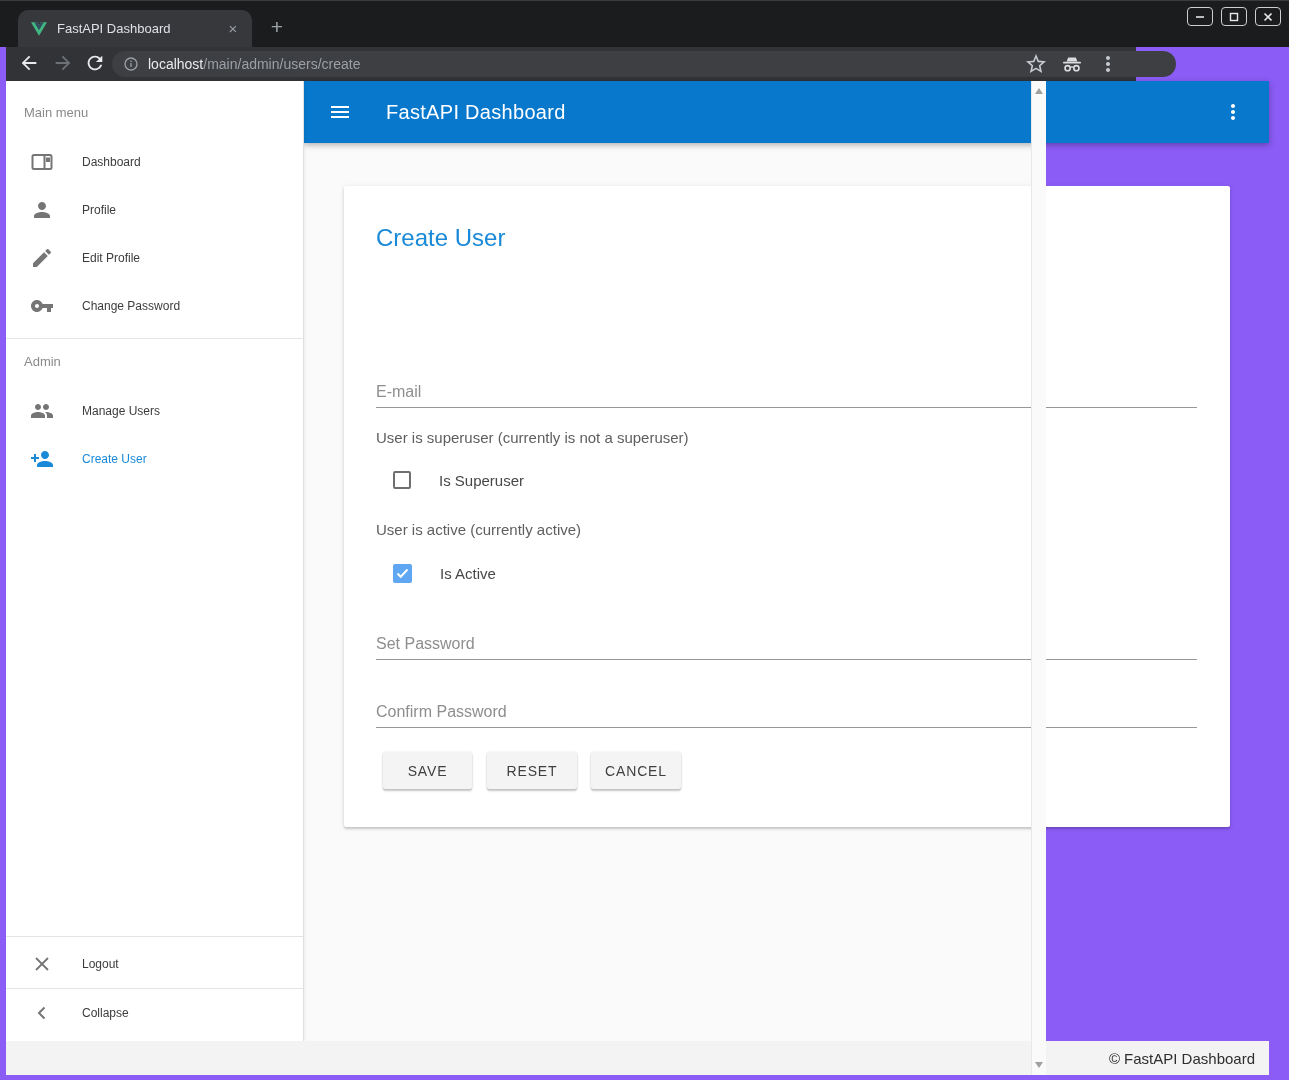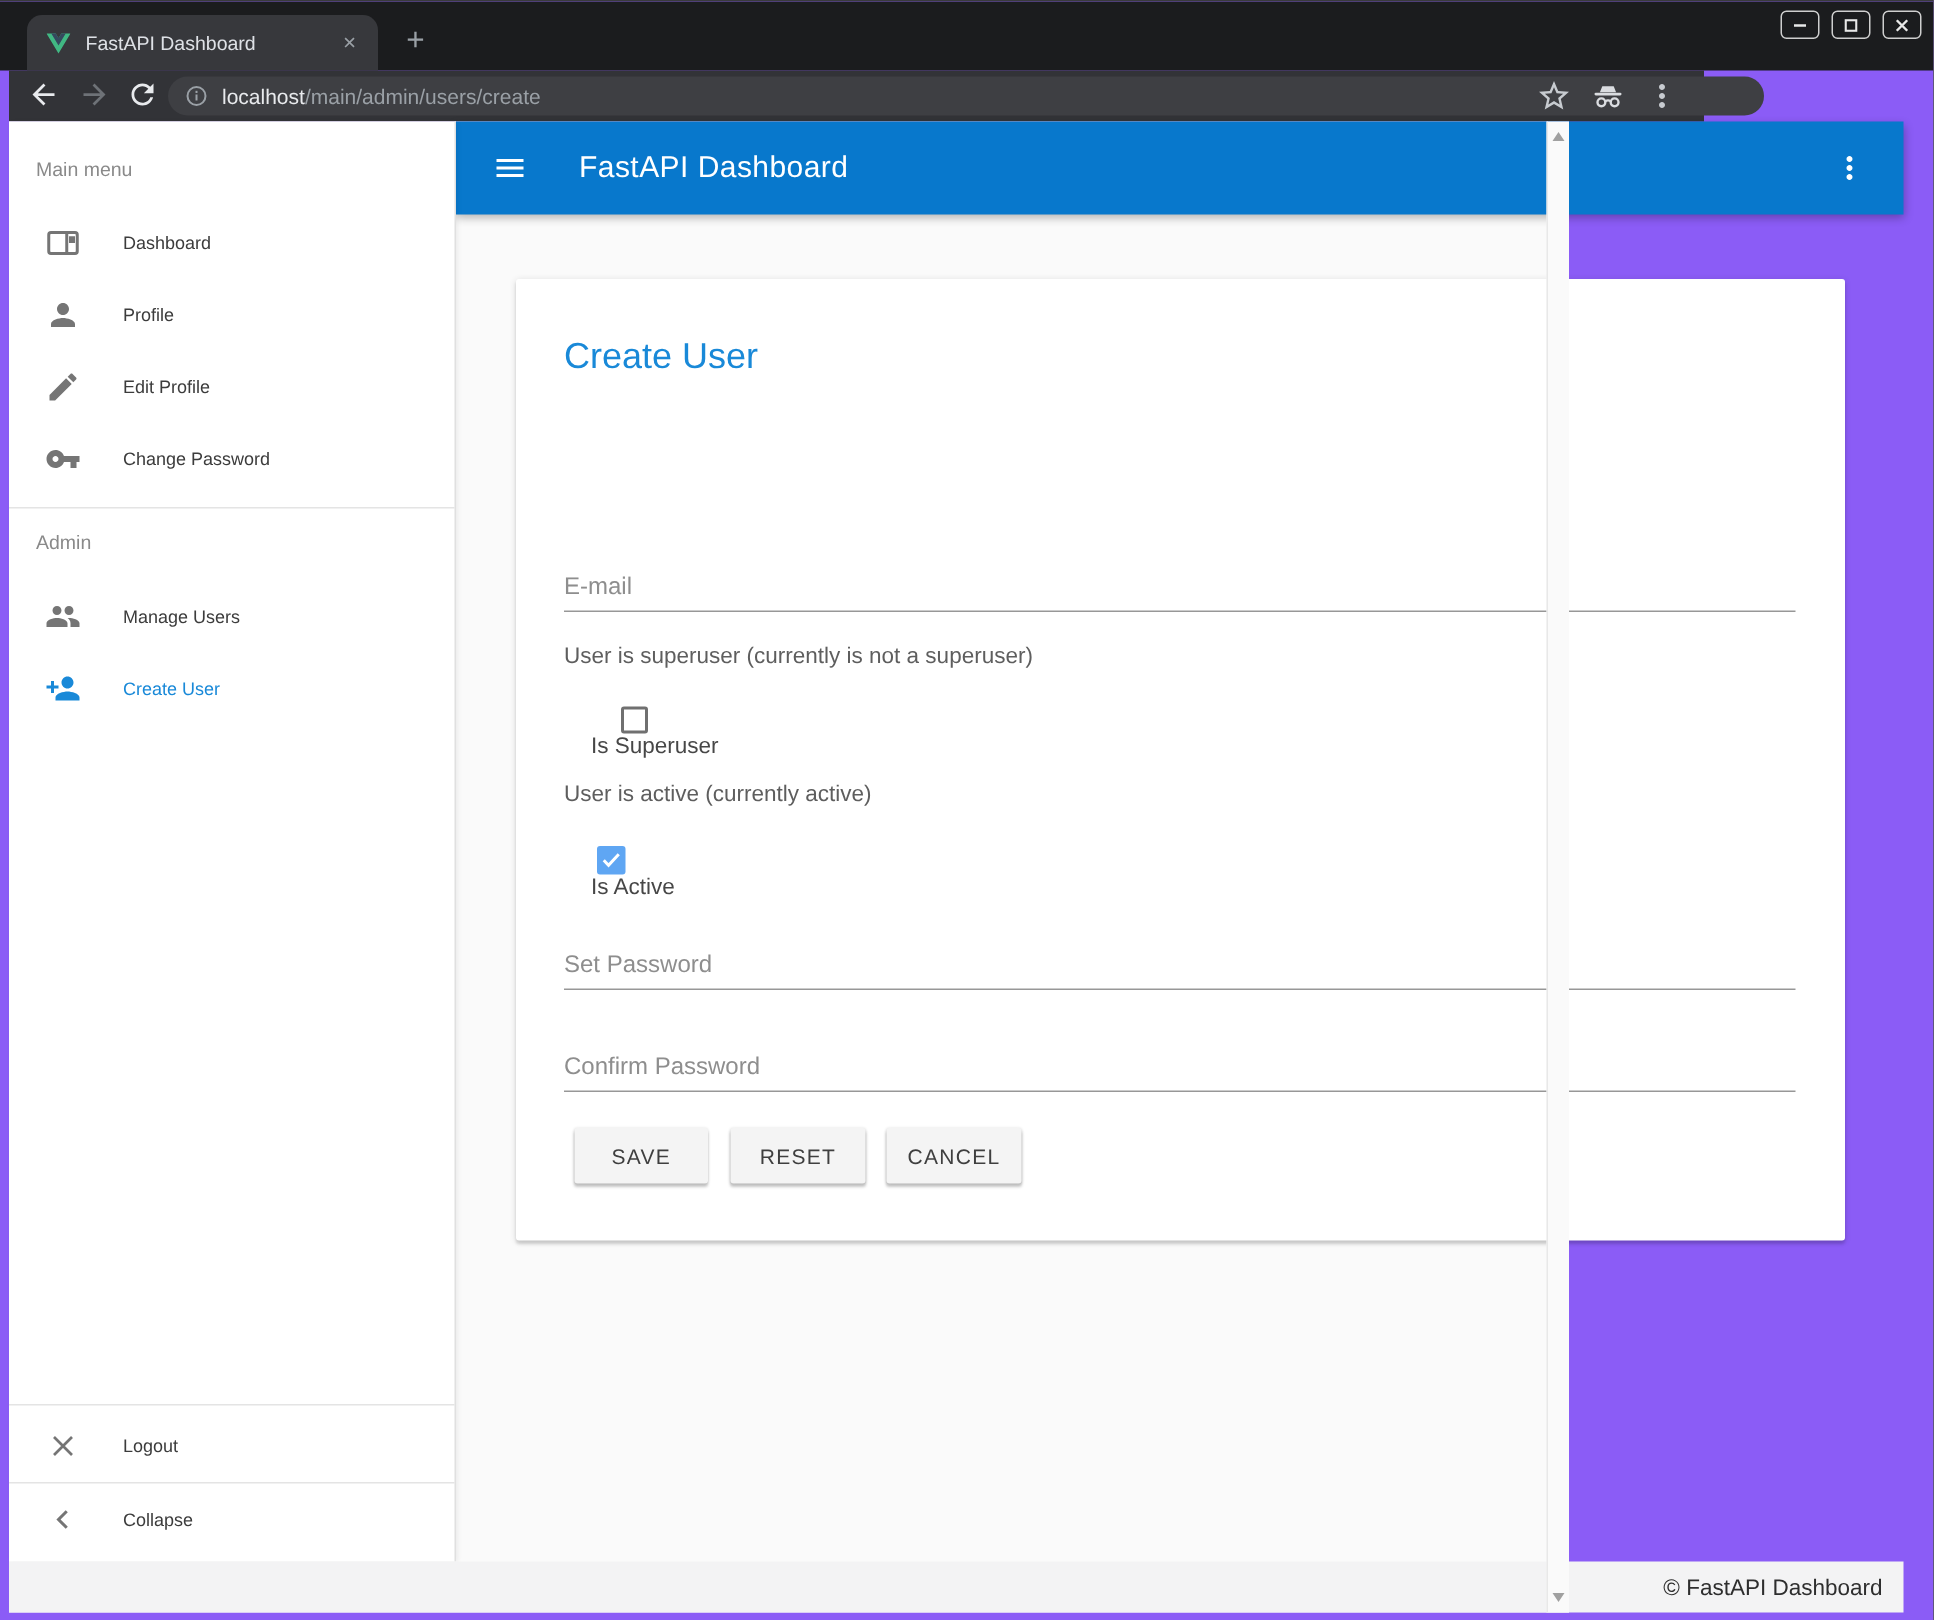--- a/index.html
+++ b/index.html
@@ -37,21 +37,21 @@
   .appbar { position:absolute; left:298px; top:0; width:965px; height:62px; background:#0878CC; box-shadow:0 2px 6px rgba(0,0,0,0.3); z-index:2; display:flex; align-items:center; }
   .appbar-title { color:#FFFFFF; font-size:20px; font-weight:500; letter-spacing:0.3px; margin-left:34px; }
   .hamburger { margin-left:24px; width:24px; height:24px; }
   .appbar-kebab { position:absolute; right:24px; top:19px; width:24px; height:24px; }
 
   .card { position:absolute; left:338px; top:105px; width:886px; height:641px; background:#FFFFFF; border-radius:2px; box-shadow:0 2px 2px rgba(0,0,0,0.14), 0 1px 5px rgba(0,0,0,0.12); z-index:1; }
   .card-title { position:absolute; left:32px; top:38px; font-size:24px; color:#1989D8; font-weight:400; }
   .mfield { position:absolute; left:32px; right:33px; height:32px; border:none; border-bottom:1px solid #979797; background:transparent; font-size:16px; color:#333; outline:none; font-family:"Liberation Sans", sans-serif; padding:0; }
   .mfield::placeholder { color:#8E8E8E; opacity:1; }
   .hint { position:absolute; left:32px; font-size:15px; color:#5E5E5E; }
-  .cb-row { position:absolute; left:22px; display:flex; align-items:center;flex-direction:column; }
+  .cb-row { position:absolute; left:49px; display:flex; align-items:center; }
   .cb-box { width:18px; height:18px; border:2px solid #707070; border-radius:2px; background:#fff; }
   .cb-box.checked { width:19px; height:19px; border:none; background:#5FA6F3; display:flex; align-items:center; justify-content:center; }
   .cb-label { margin-left:28px; font-size:15px; color:#474747; }
   .btn { position:absolute; top:566px; height:37px; background:#F4F4F4; border:none; border-radius:2px; box-shadow:0 2px 2px rgba(0,0,0,0.22), 0 0 2px rgba(0,0,0,0.12); font-size:14px; font-weight:500; color:#3F3F3F; letter-spacing:0.06em; font-family:"Liberation Sans", sans-serif; cursor:pointer; }
 
   .footer { position:absolute; left:0; bottom:0; width:1263px; height:34px; background:#F3F3F4; display:flex; align-items:center; justify-content:flex-end; padding-right:14px; z-index:4; }
   .footer-text { font-size:15px; color:#2E2E2E; }
 
   .scrollbar { position:absolute; right:0; top:0; width:15px; height:994px; background:#FAFAFA; border-left:1px solid #E8E8E8; z-index:5; }
   .sb-arrow-up { position:absolute; left:3px; top:7px; width:0; height:0; border-left:4px solid transparent; border-right:4px solid transparent; border-bottom:6px solid #A0A0A0; }

